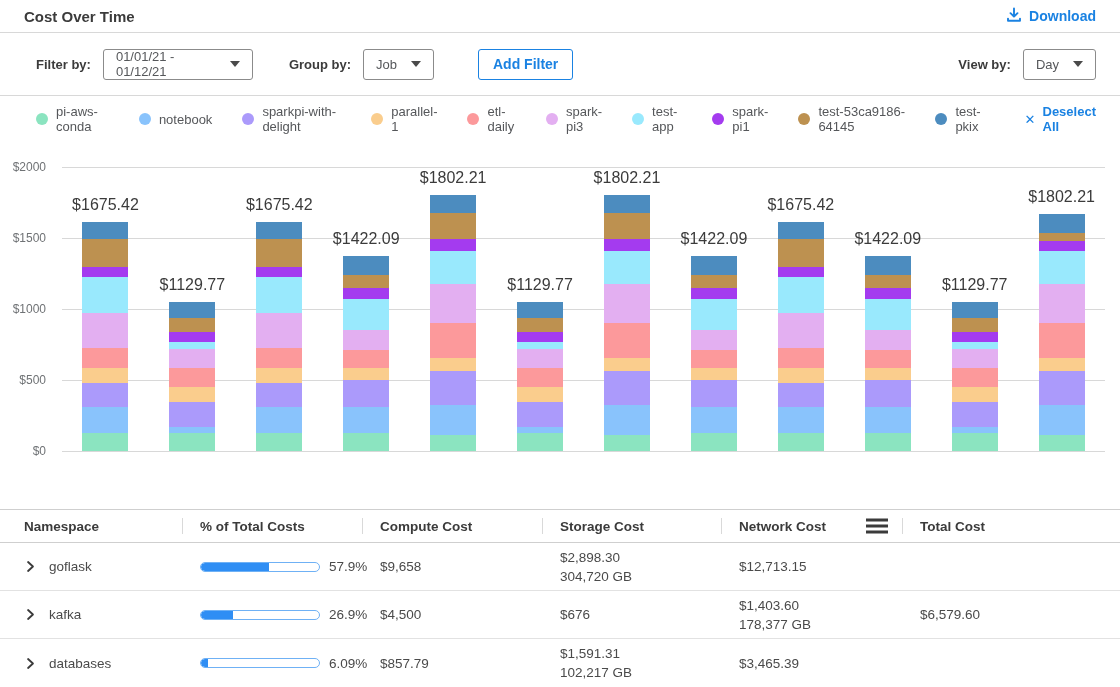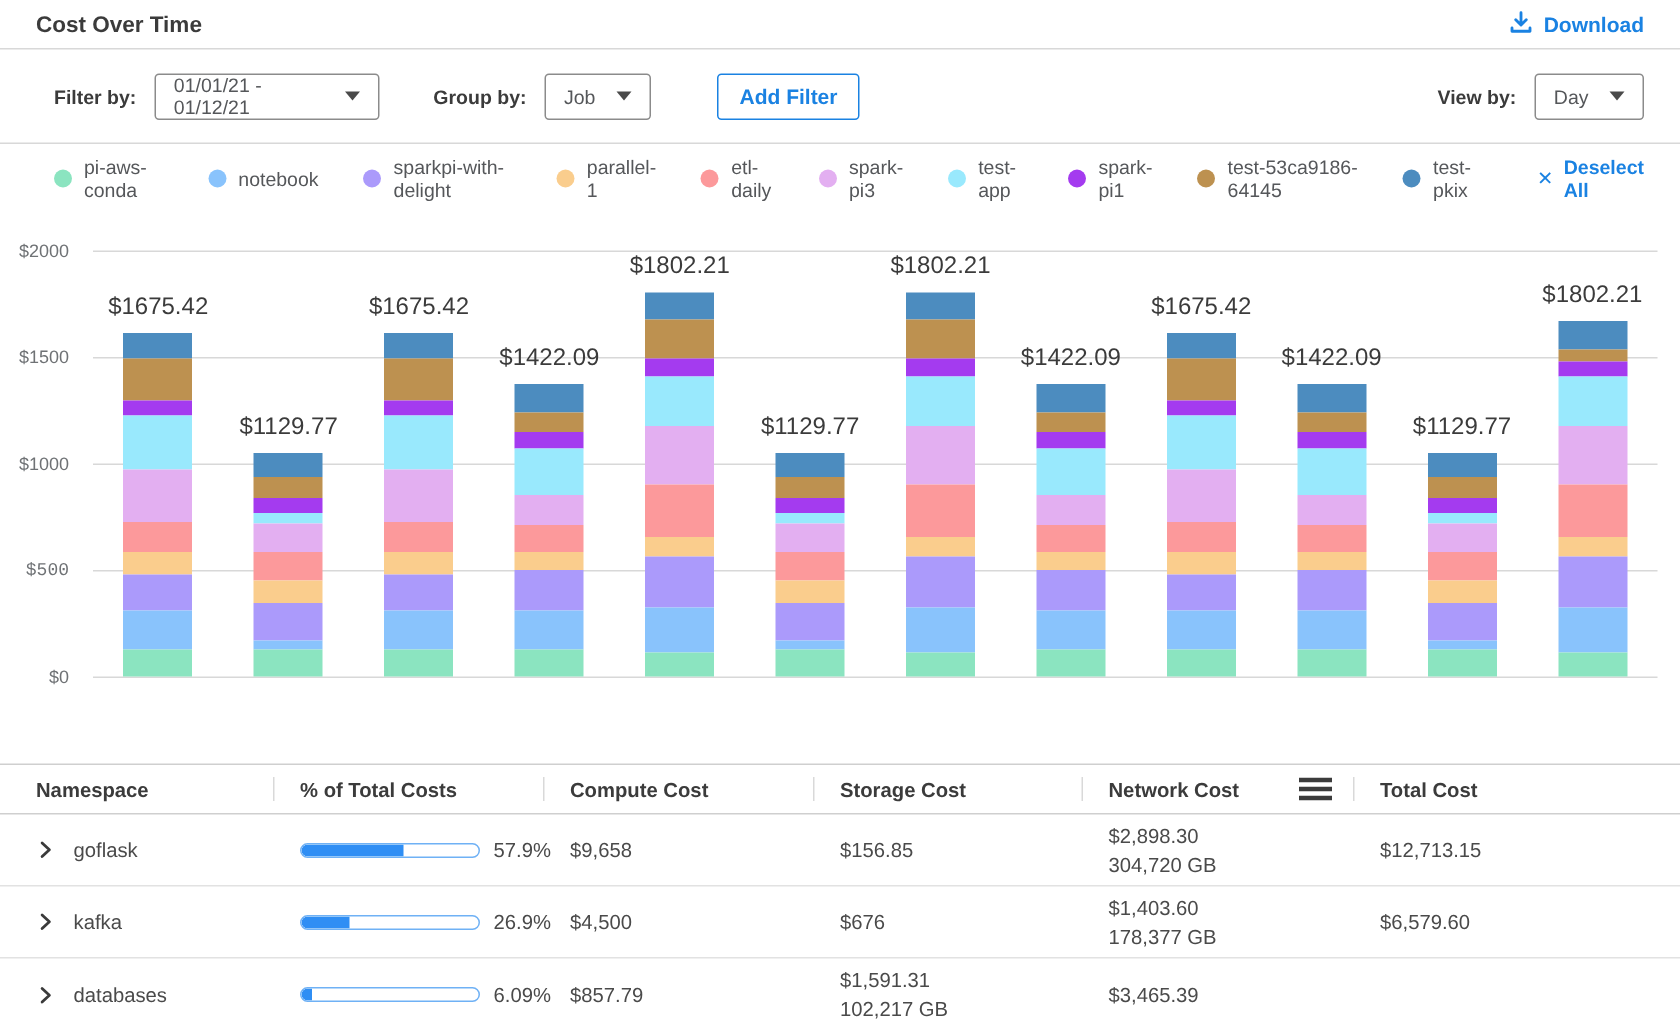--- a/index.html
+++ b/index.html
@@ -164,21 +164,21 @@
     </div>
     <div class="deselect-all">
       <span class="deselect-x">✕</span>
       <span>Deselect All</span>
     </div>
   </div>
 
 <div class="chart-wrap">
   <div class="y-ticks">
       <div class="y-tick" style="top: 100%;">$0</div>
-      <div class="y-tick" style="top: 75%; font-family: Liberation Mono, monospace;">$500</div>
+      <div class="y-tick" style="top: 75%;">$500</div>
       <div class="y-tick" style="top: 50%;">$1000</div>
       <div class="y-tick" style="top: 25%;">$1500</div>
       <div class="y-tick" style="top: 0%;">$2000</div>
     </div>
   <div class="chart-plot">
       <div class="gridline" style="top: 0%;"></div>
       <div class="gridline" style="top: 25%;"></div>
       <div class="gridline" style="top: 50%;"></div>
       <div class="gridline" style="top: 75%;"></div>
       <div class="gridline" style="top: 100%;"></div>
@@ -403,21 +403,20 @@
           </span>
           <span>goflask</span>
         </div>
         <div class="t-cell pct-cell">
           <span class="pbar">
             <span class="pbar-fill" style="width: 57.9%;"></span>
           </span>
           <span>57.9%</span>
         </div>
         <div class="t-cell">$9,658</div>
-        <div class="t-cell">$156.85</div>
         <div class="t-cell net-cell">
           <span class="line">$2,898.30</span>
           <span class="line">304,720 GB</span>
         </div>
         <div class="t-cell">$12,713.15</div>
       </div>
       <div class="t-grid t-row">
         <div class="t-cell ns-cell">
           <span class="chev">
             <svg width="13" height="13" viewBox="0 0 16 16" fill="none">

